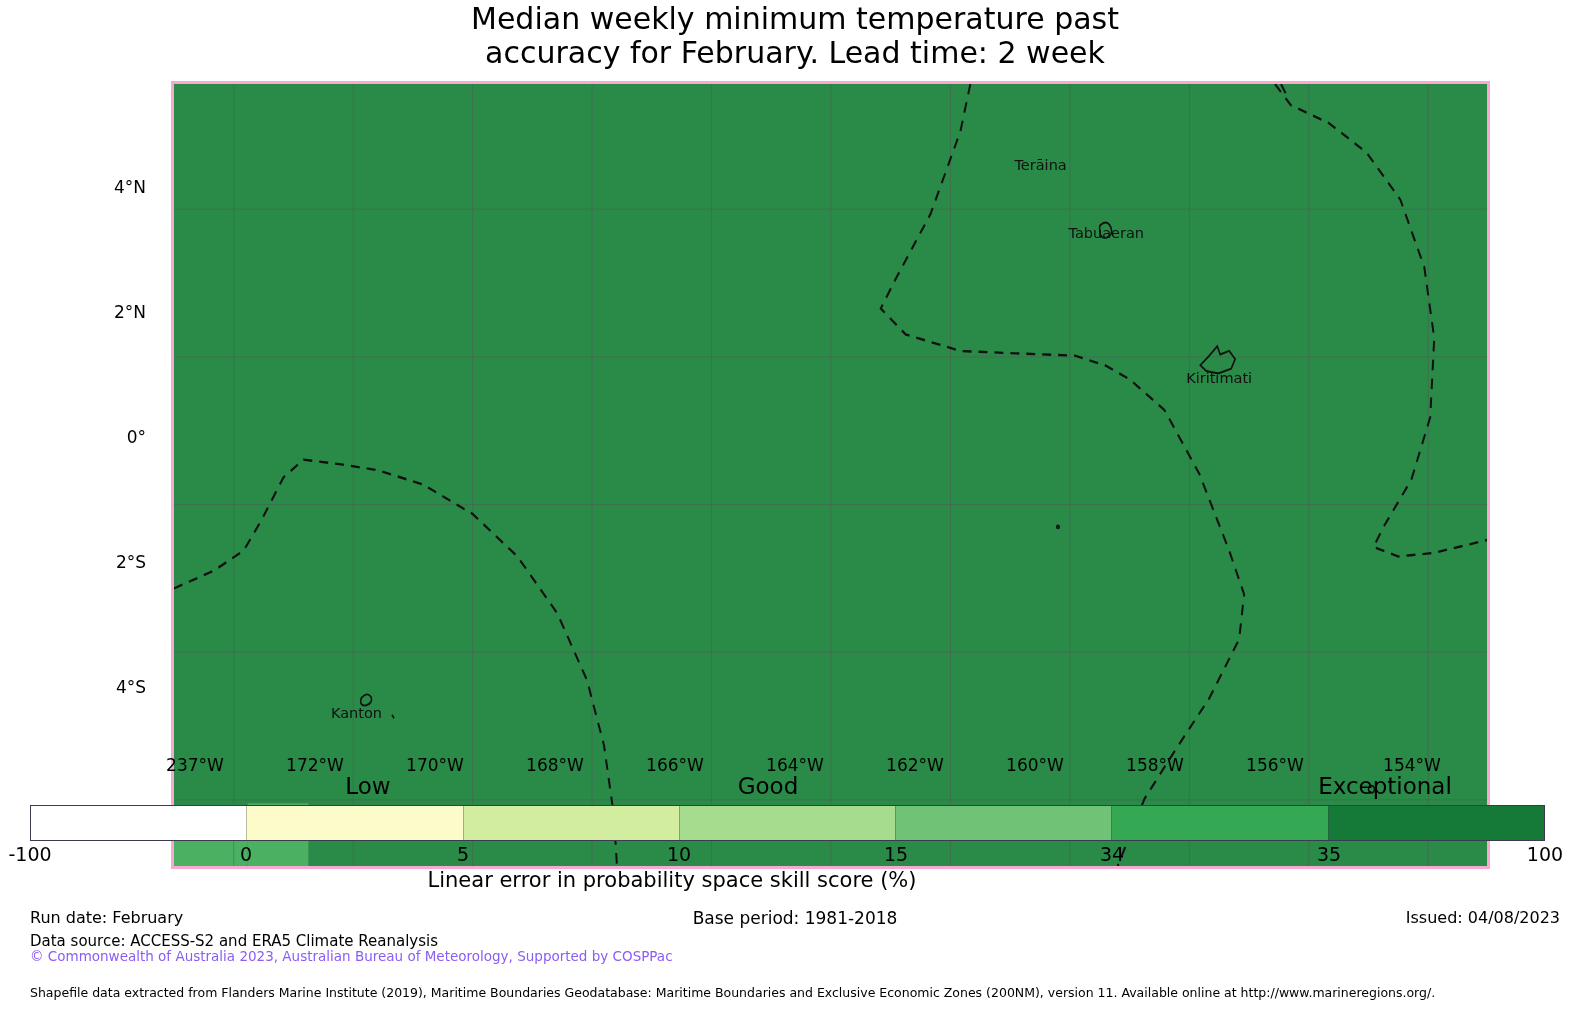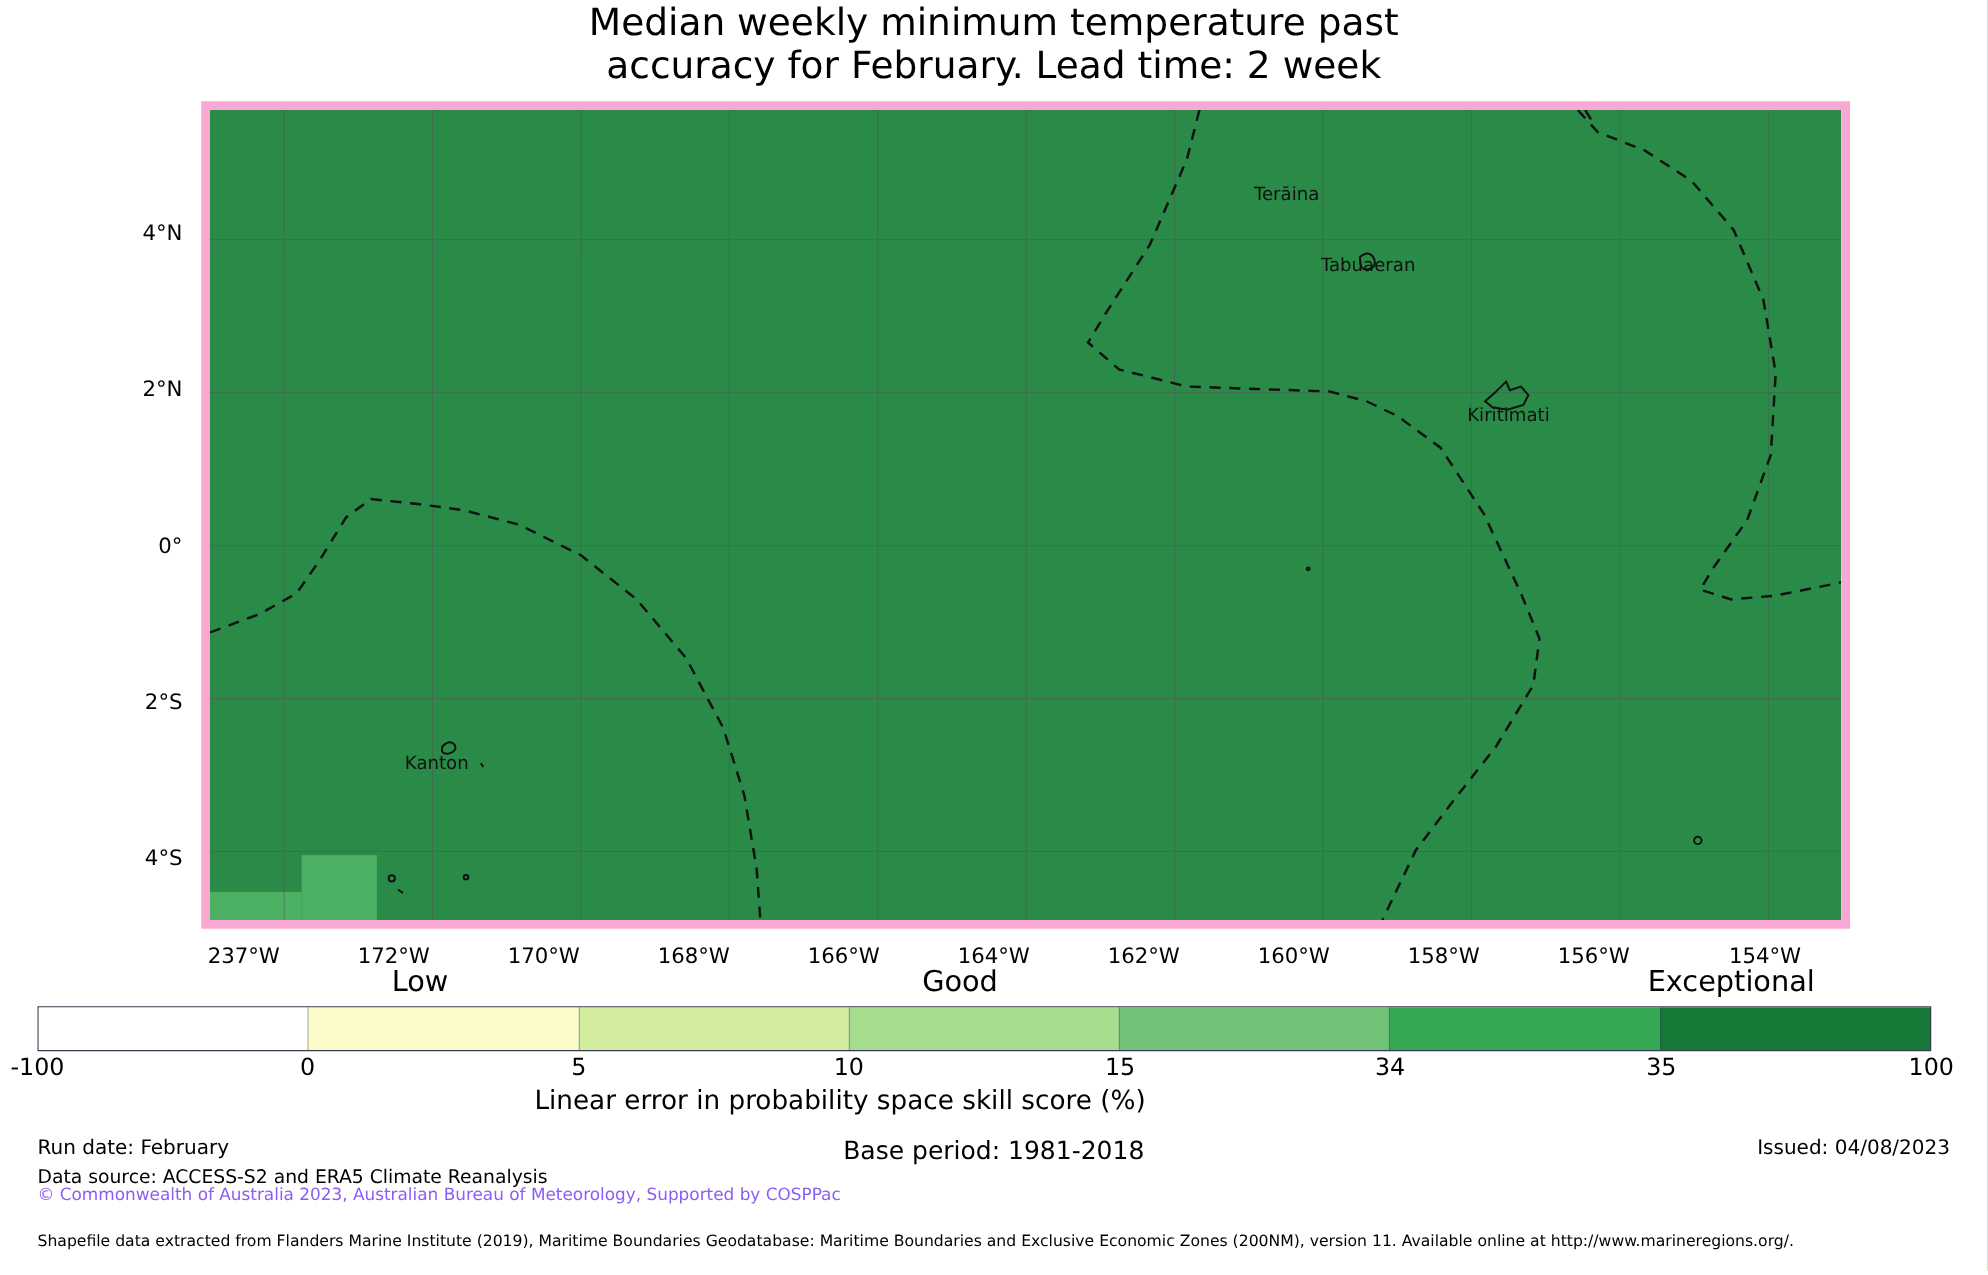--- a/index.html
+++ b/index.html
@@ -26,26 +26,26 @@
     text-align: center;
     font-size: 30px;
     line-height: 34px;
     color: #000;
     white-space: pre-line;
   }
 
   
   #map-panel {
     position: absolute;
-    left: 161px;
+    left: 171px;
     top: 81px;
     width: 1319px;
-    height: 662px;
+    height: 788px;
     overflow: hidden;
-    border: 7px solid #f9a8d4;
+    border: 3px solid #f9a8d4;
     box-sizing: border-box;
   }
   #map-raster {
     position: absolute;
     left: 0; top: 0;
     width: 100%; height: 100%;
     display: block;
   }
   #map-vector {
     position: absolute;
@@ -134,21 +134,21 @@
     font-size: 16px;
     color: #000;
     white-space: nowrap;
   }
   #footer-base-period {
     position: absolute;
     left: 0;
     top: 908px;
     width: 1590px;
     text-align: center;
-    font-size: 20px;
+    font-size: 17px;
     color: #000;
   }
   #footer-issued {
     position: absolute;
     right: 30px;
     top: 908px;
     font-size: 16px;
     color: #000;
     white-space: nowrap;
   }
@@ -268,21 +268,21 @@
 <div class="lon-tick" style="left:435px;">170°W</div>
 <div class="lon-tick" style="left:555px;">168°W</div>
 <div class="lon-tick" style="left:675px;">166°W</div>
 <div class="lon-tick" style="left:795px;">164°W</div>
 <div class="lon-tick" style="left:915px;">162°W</div>
 <div class="lon-tick" style="left:1035px;">160°W</div>
 <div class="lon-tick" style="left:1155px;">158°W</div>
 <div class="lon-tick" style="left:1275px;">156°W</div>
 <div class="lon-tick" style="left:1412px;">154°W</div>
 
-<div class="cat-label" style="left:336px;">Low</div>
+<div class="cat-label" style="left:368px;">Low</div>
 <div class="cat-label" style="left:768px;">Good</div>
 <div class="cat-label" style="left:1385px;">Exceptional</div>
 
 <div id="colorbar">
   <div class="swatch" title="-100 to 0" style="background: rgb(255, 255, 255);"></div>
   <div class="swatch" title="0 to 5" style="background: rgb(252, 252, 202);"></div>
   <div class="swatch" title="5 to 10" style="background: rgb(211, 237, 160);"></div>
   <div class="swatch" title="10 to 15" style="background: rgb(166, 220, 141);"></div>
   <div class="swatch" title="15 to 25" style="background: rgb(111, 194, 118);"></div>
   <div class="swatch" title="25 to 35" style="background: rgb(52, 168, 83);"></div>

